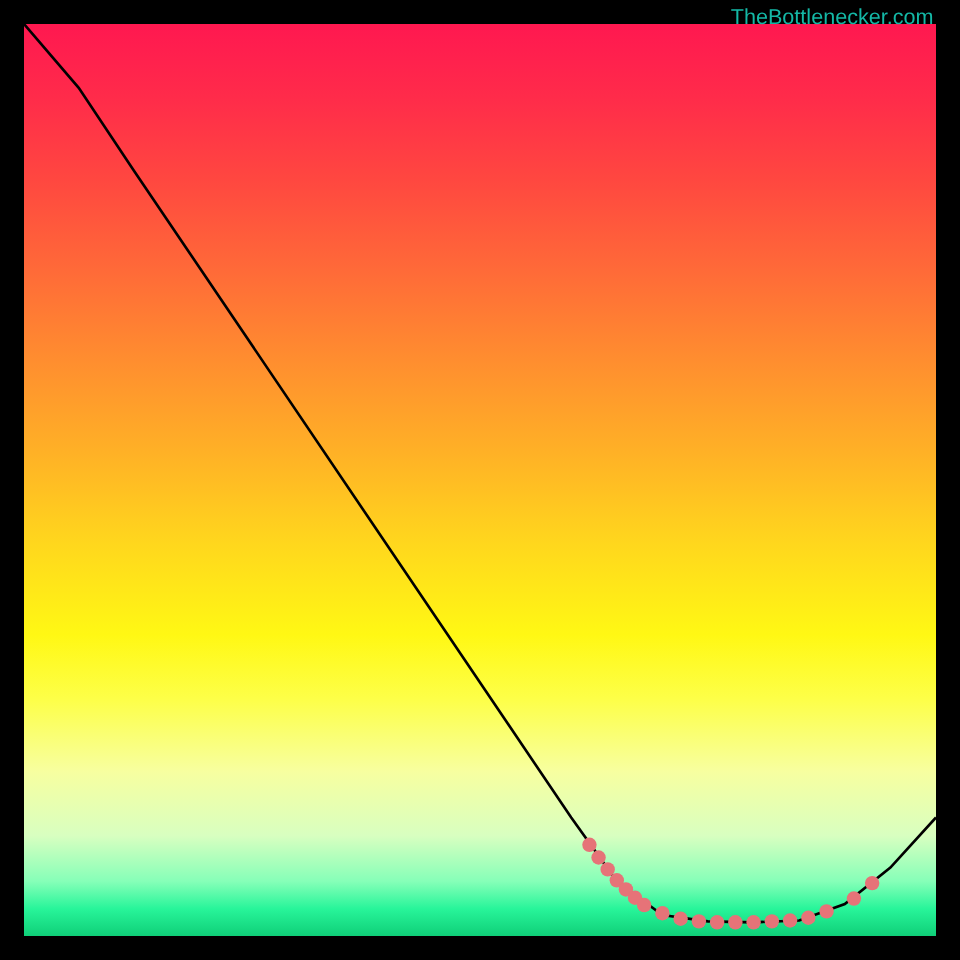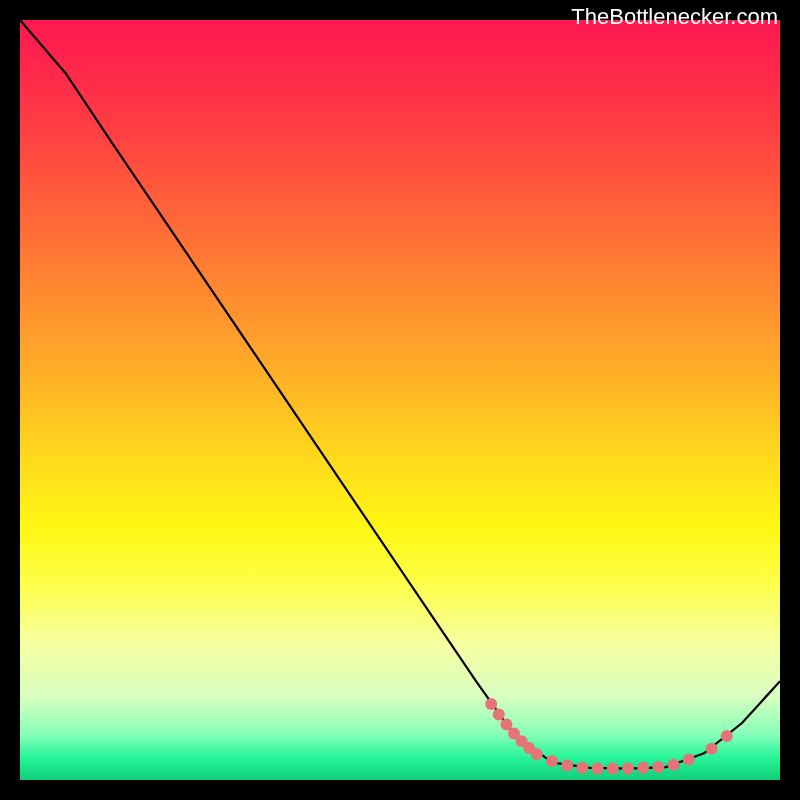--- a/index.html
+++ b/index.html
@@ -7,22 +7,22 @@
     width: 800px;
     height: 800px;
     background: #000;
     position: relative;
     font-family: Arial, sans-serif;
   }
   .watermark {
     position: absolute;
     top: 4px;
     right: 22px;
-    color: #ffffff;
-    font-size: 22px;
+    color: #14b8a6;
+    font-size: 18px;
     font-weight: normal;
     z-index: 10;
   }
   .plot-area {
     position: absolute;
     left: 20px;
     top: 20px;
     width: 760px;
     height: 760px;
     background: linear-gradient(to bottom,

